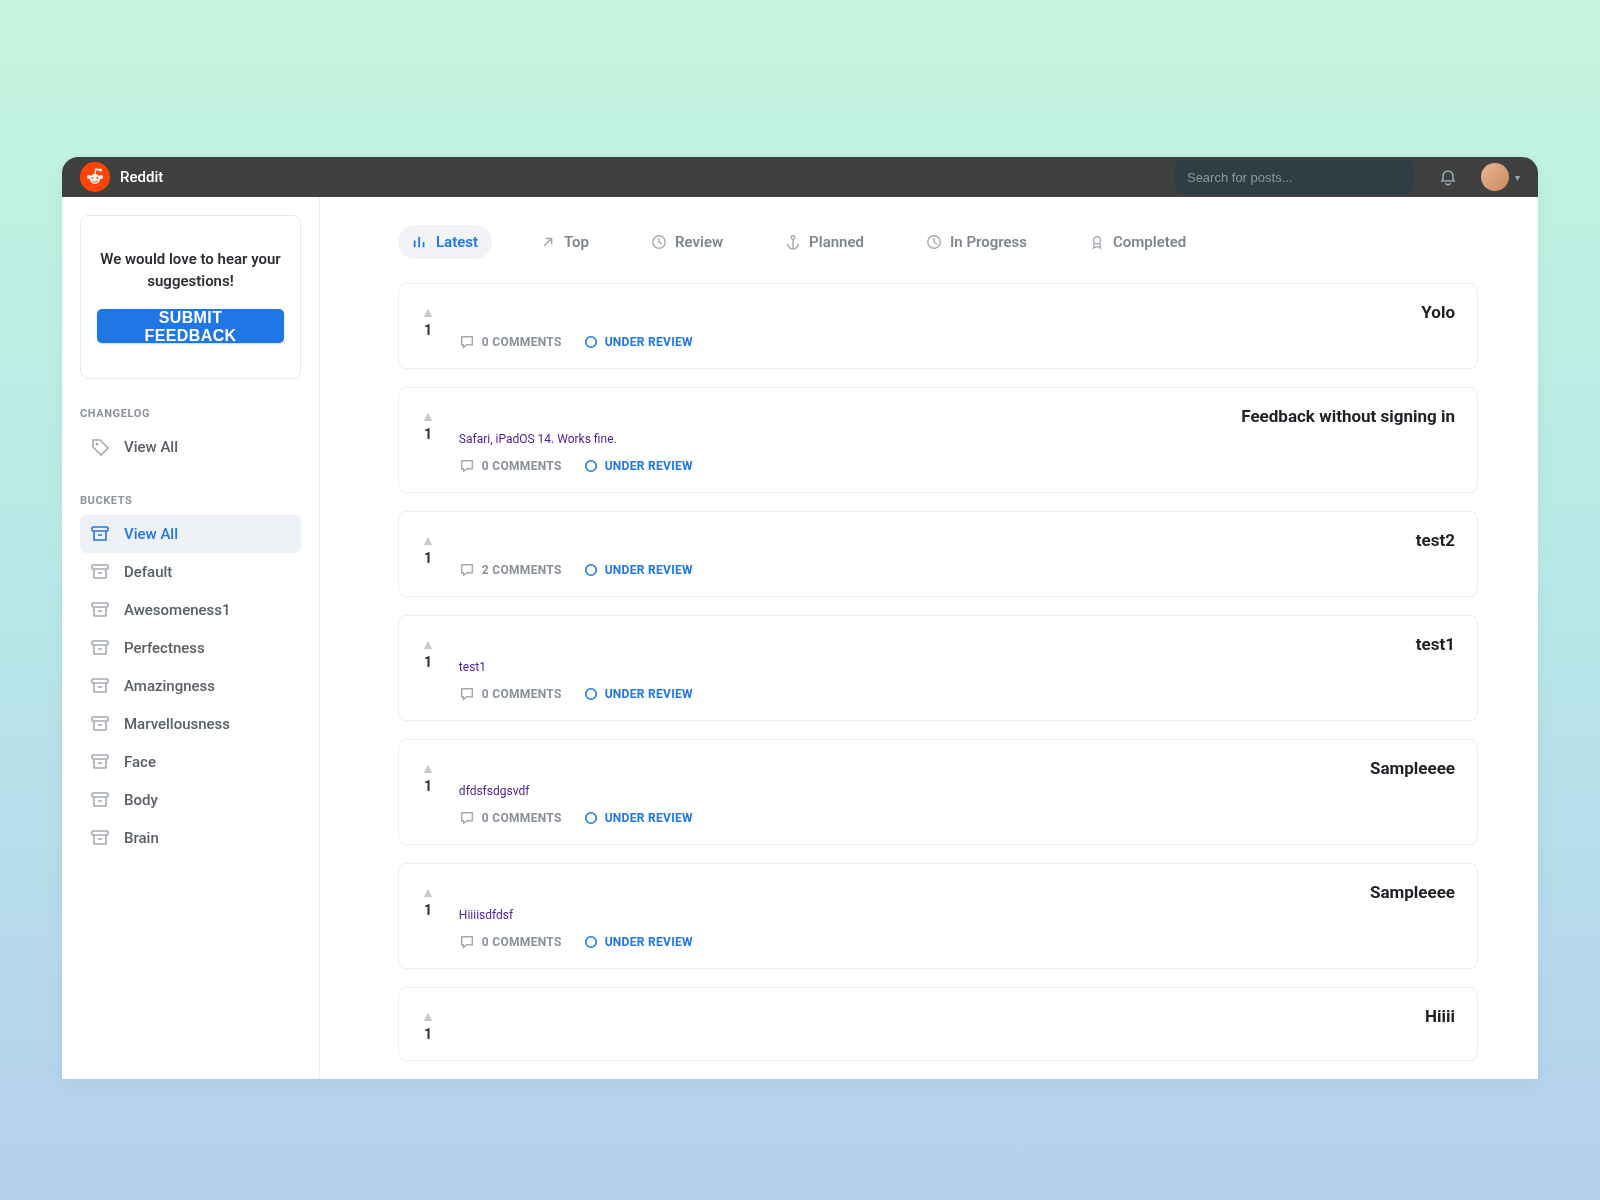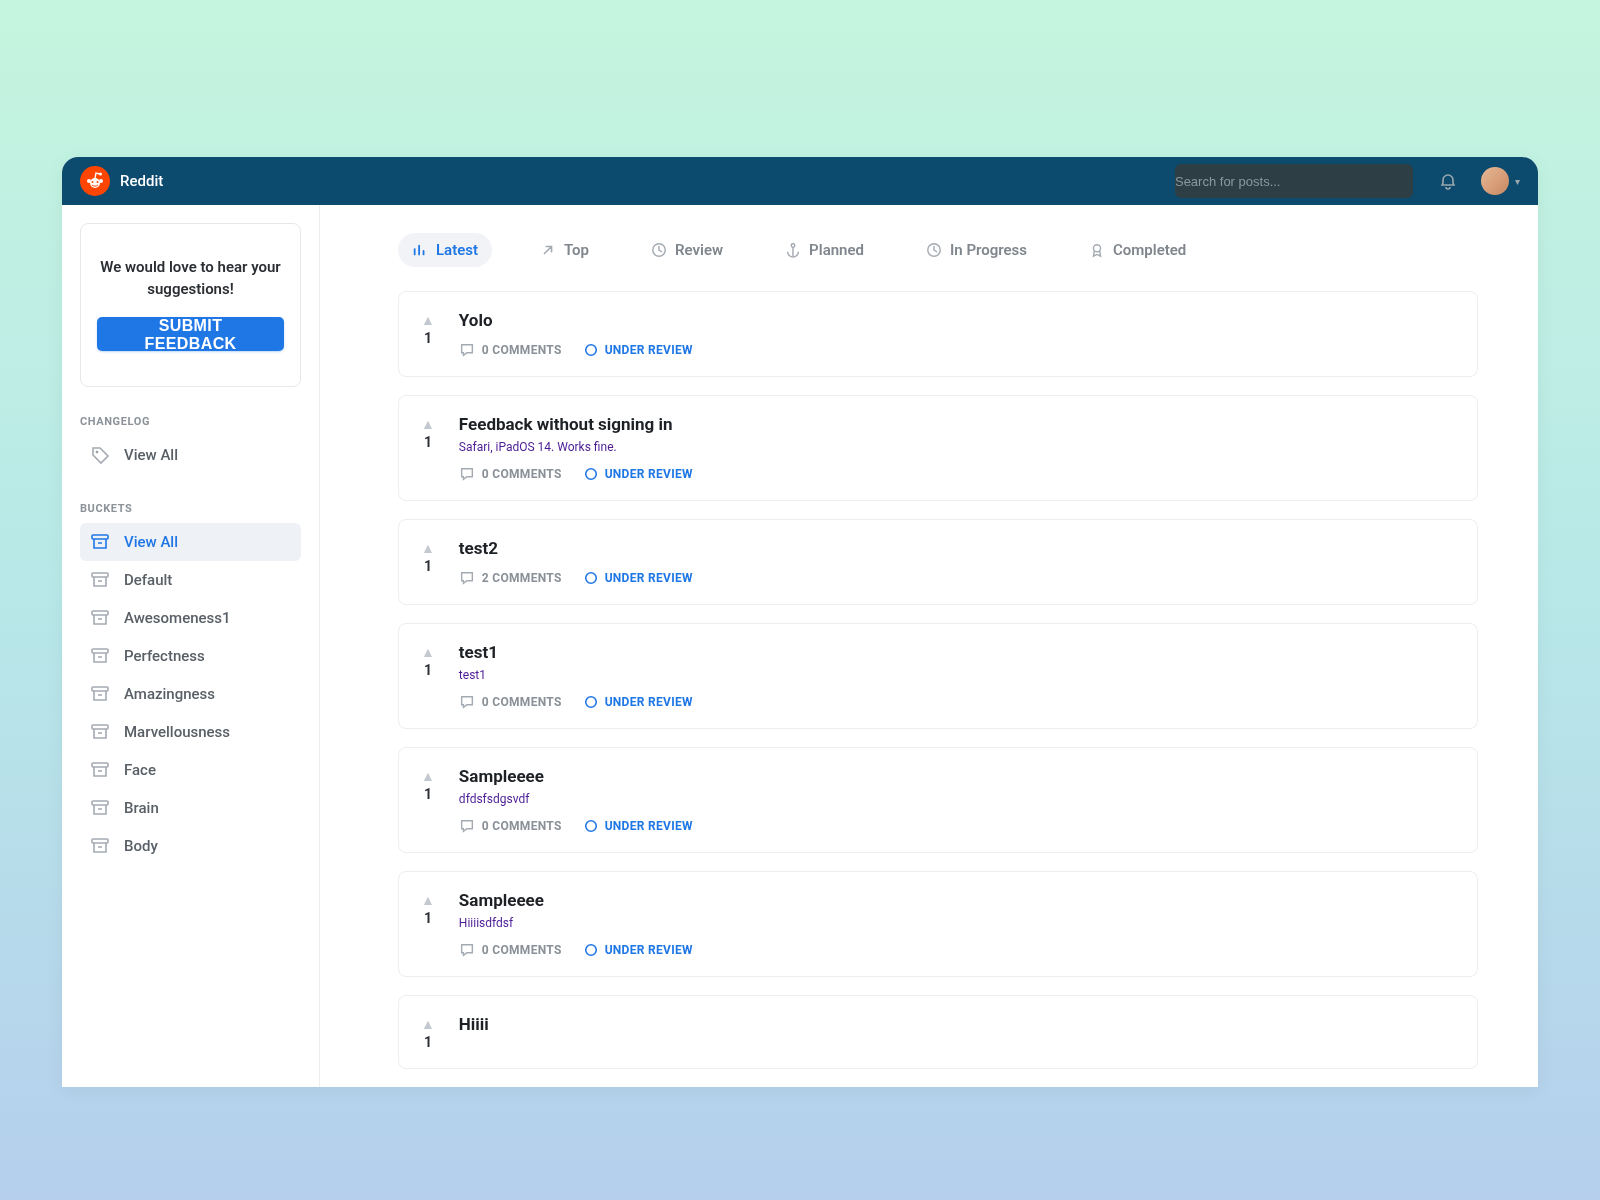--- a/index.html
+++ b/index.html
@@ -12,38 +12,38 @@
 }
 .app-window {
   margin: 0 62px;
   background: #fff;
   border-radius: 16px 16px 0 0;
   overflow: hidden;
   min-height: 800px;
   box-shadow: 0 4px 20px rgba(0,0,0,0.05);
 }
 .topbar {
-  background: #0c4a6e;
-  height: 48px;
+  background: #404040;
+  height: 40px;
   display: flex;
   align-items: center;
   padding: 0 18px;
 }
 .brand { display: flex; align-items: center; gap: 10px; }
 .brand-badge {
   width: 30px; height: 30px; border-radius: 50%;
   background: #ff4500;
   display: flex; align-items: center; justify-content: center;
 }
 .brand-badge svg { width: 20px; height: 20px; }
 .brand-name { color: #fff; font-size: 15px; font-weight: 500; }
 .topbar-spacer { flex: 1; }
 .search-box {
   background: #2d3f45; border-radius: 6px; height: 34px;
-  width: 238px; display: flex; align-items: center; padding: 0 0;
+  width: 238px; display: flex; align-items: center; padding: 0 12px;
 }
 .search-box input {
   background: transparent; border: none; outline: none;
   color: #9aa8ad; font-size: 13px; width: 100%;
 }
 .search-box input::placeholder { color: #8a999e; }
 .topbar-icon { color: #9aa8ad; margin-left: 26px; display: flex; cursor: pointer; }
 .avatar {
   width: 28px; height: 28px; border-radius: 50%; margin-left: 24px;
   background: linear-gradient(135deg,#e8b896,#c98860);
@@ -94,21 +94,21 @@
 
 .post-card {
   border: 1px solid #eceef0; border-radius: 8px;
   padding: 18px 22px; margin-bottom: 18px;
   display: flex; gap: 24px;
 }
 .vote-col { display: flex; flex-direction: column; align-items: center; padding-top: 2px; }
 .vote-arrow { color: #c4c9d0; font-size: 14px; }
 .vote-count { font-size: 14px; font-weight: 700; color: #2b2f33; margin-top: 2px; }
 .post-content { flex: 1; }
-.post-title { font-size: 17px; font-weight: 700; color: #1d2125; }
+.post-title { font-size: 17px; font-weight: 700; color: #1d2125; text-align: right; }
 .post-body { font-size: 12px; color: #4c1d95; margin-top: 6px; }
 .post-meta { display: flex; align-items: center; gap: 22px; margin-top: 12px; }
 .meta-item { display: flex; align-items: center; gap: 7px; font-size: 12px; font-weight: 700; letter-spacing: 0.3px; color: #8a9098; }
 .meta-item.status { color: #1f77e6; }
 .meta-item svg { stroke: #a4aab2; }
 .meta-item.status svg { stroke: #1f77e6; }
 </style>
 </head>
 <body>
 
@@ -242,27 +242,27 @@
           <div class="nav-item">
             <svg width="20" height="20" viewBox="0 0 20 20">
               <use href="#i-archive"></use>
             </svg>
     <span>Face</span>
           </div>
           <div class="nav-item">
             <svg width="20" height="20" viewBox="0 0 20 20">
               <use href="#i-archive"></use>
             </svg>
+    <span>Body</span>
+          </div>
+          <div class="nav-item">
+            <svg width="20" height="20" viewBox="0 0 20 20">
+              <use href="#i-archive"></use>
+            </svg>
     <span>Brain</span>
-          </div>
-          <div class="nav-item">
-            <svg width="20" height="20" viewBox="0 0 20 20">
-              <use href="#i-archive"></use>
-            </svg>
-    <span>Body</span>
           </div>
         </div>
     </aside>
 
     <main class="main">
       <div class="tabs" id="tabs-bar">
           <div class="tab active">
             <svg width="16" height="16" viewBox="0 0 18 18">
               <use href="#i-barchart"></use>
             </svg>

